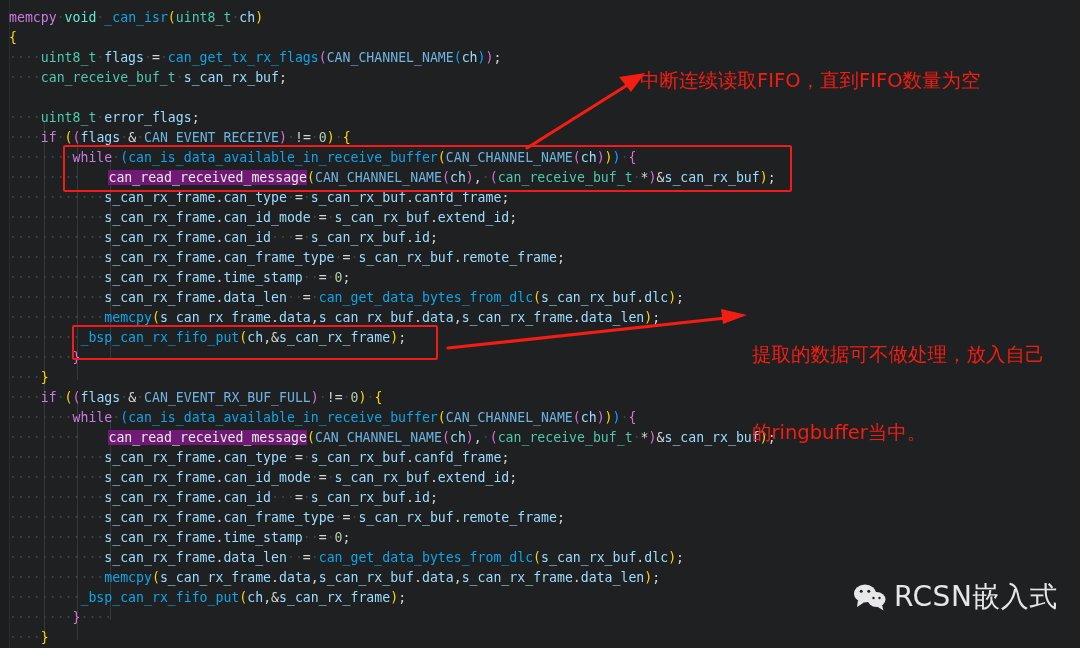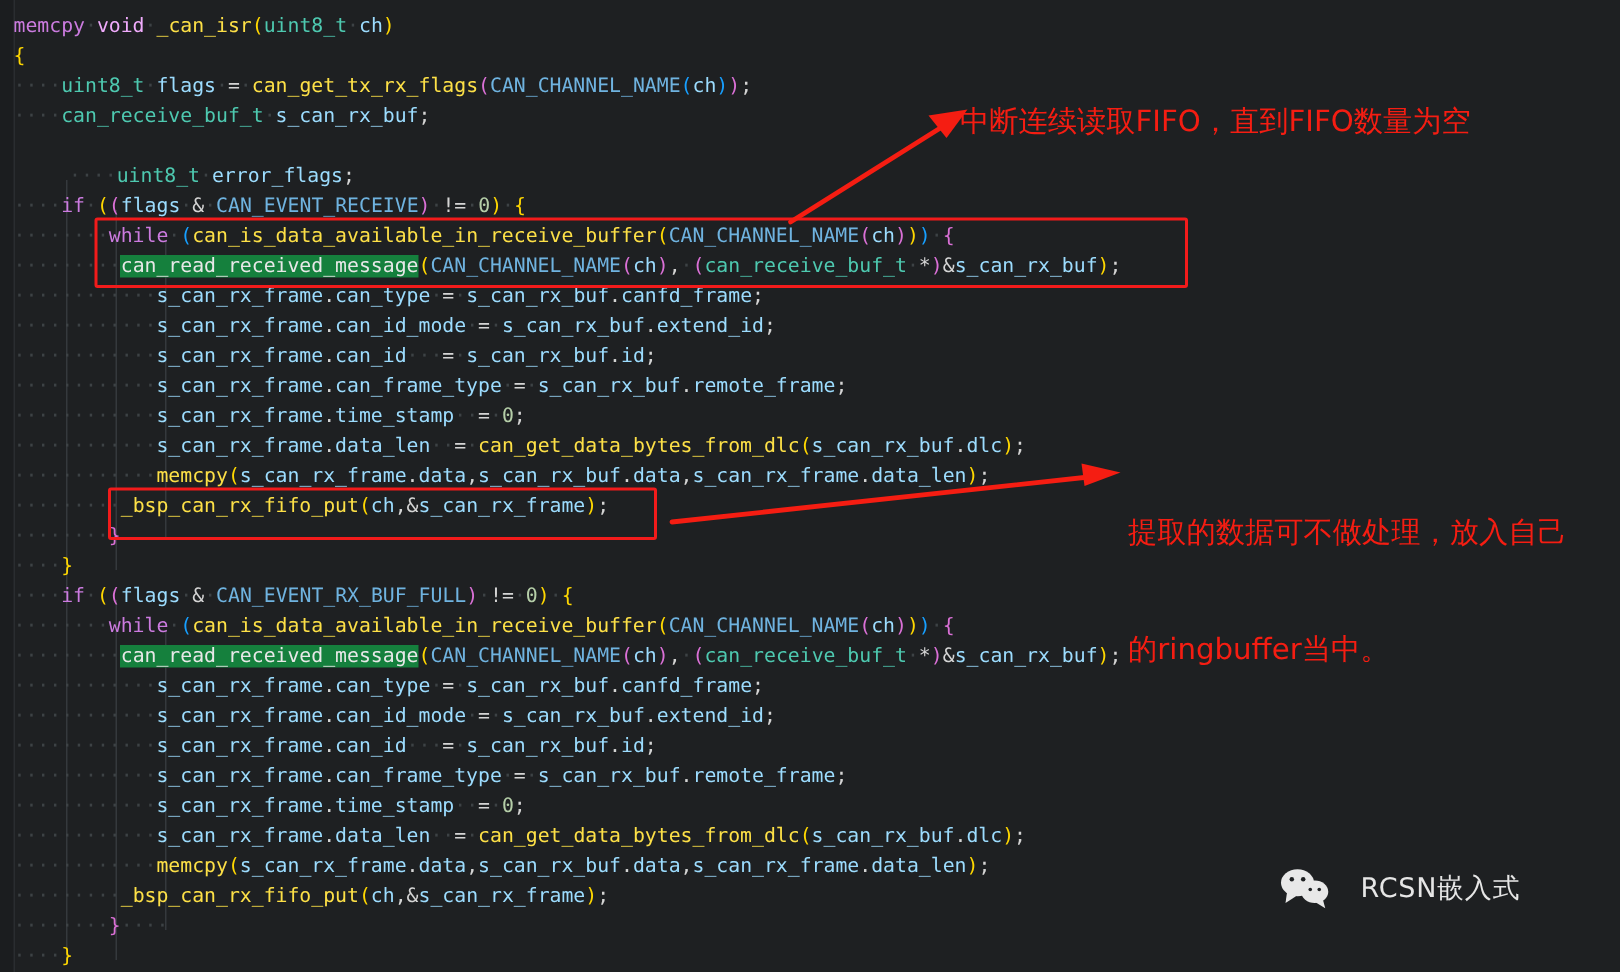--- a/index.html
+++ b/index.html
@@ -24,51 +24,51 @@
   }
   .ln{
     position:absolute;left:0;height:20px;line-height:20px;white-space:pre;
   }
 
   
   .guide{position:absolute;width:1px;background:#35393d;}
 
   
   .kw      {color:#cb7bdf;}   
-  .kw2     {color:#f0abfc;}   
+  .kw2     {color:#5eead4;}   
   .type    {color:#4ec9b0;}   
   .var     {color:#9cdcfe;}   
-  .fn      {color:#fde047;}   
+  .fn      {color:#0ea5e9;}   
   .macro   {color:#6fb3e0;}   
   .num     {color:#b5cea8;}   
   .p0      {color:#ffd700;}   
   .p1      {color:#da70d6;}   
   .p2      {color:#179fff;}   
   .op      {color:#d4d4d4;}
   .ws      {color:#3d4245;}   
-  .hl      {background:#15803d;color:#e8e8e8;}
+  .hl      {background:#701a75;color:#e8e8e8;margin-left:28px;}
 
   
   .rbox{position:absolute;border:2px solid #f21b1b;border-radius:2px;pointer-events:none;}
 
   
   .arrow{position:absolute;overflow:visible;pointer-events:none;}
 
   
   .note{
     position:absolute;color:#f51d12;
     font-family:"DejaVu Sans","Liberation Sans",sans-serif;
     font-size:19.5px;line-height:26px;white-space:pre;
   }
 
   
   .wm{
-    position:absolute;display:flex;align-items:center;gap:20px;
+    position:absolute;display:flex;align-items:center;gap:7px;
     color:#e6e6e6;font-family:"DejaVu Sans","Liberation Sans",sans-serif;
-    font-size:18px;letter-spacing:.5px;
+    font-size:28px;letter-spacing:.5px;
   }
 </style>
 </head>
 <body>
 
 <div id="root">
 
   <div class="gutter"></div>
 
   <div class="guide" style="left:44px;top:120px;height:520px;"></div>
@@ -81,21 +81,21 @@
 
     <div class="ln" style="top:8px;"><span class="kw">memcpy</span><span class="ws">·</span><span class="kw2">void</span><span class="ws">·</span><span class="fn">_can_isr</span><span class="p0">(</span><span class="type">uint8_t</span><span class="ws">·</span><span class="var">ch</span><span class="p0">)</span></div>
 
     <div class="ln" style="top:28px;"><span class="p0">{</span></div>
 
     <div class="ln" style="top:48px;"><span class="ws">····</span><span class="type">uint8_t</span><span class="ws">·</span><span class="var">flags</span><span class="ws">·</span><span class="op">=</span><span class="ws">·</span><span class="fn">can_get_tx_rx_flags</span><span class="p1">(</span><span class="macro">CAN_CHANNEL_NAME</span><span class="p2">(</span><span class="var">ch</span><span class="p2">)</span><span class="p1">)</span><span class="op">;</span></div>
 
     <div class="ln" style="top:68px;text-align:right;"><span class="ws">····</span><span class="type">can_receive_buf_t</span><span class="ws">·</span><span class="var">s_can_rx_buf</span><span class="op">;</span></div>
 
 
-    <div class="ln" style="top:108px;padding-left:37px;"><span class="ws">····</span><span class="type">uint8_t</span><span class="ws">·</span><span class="var">error_flags</span><span class="op">;</span></div>
+    <div class="ln" style="top:108px;"><span class="ws">····</span><span class="type">uint8_t</span><span class="ws">·</span><span class="var">error_flags</span><span class="op">;</span></div>
 
     <div class="ln" style="top:128px;"><span class="ws">····</span><span class="kw">if</span><span class="ws">·</span><span class="p0">(</span><span class="p1">(</span><span class="var">flags</span><span class="ws">·</span><span class="op">&amp;</span><span class="ws">·</span><span class="macro">CAN_EVENT_RECEIVE</span><span class="p1">)</span><span class="ws">·</span><span class="op">!=</span><span class="ws">·</span><span class="num">0</span><span class="p0">)</span><span class="ws">·</span><span class="p0">{</span></div>
 
     <div class="ln" style="top:148px;"><span class="ws">····</span><span class="ws">····</span><span class="kw">while</span><span class="ws">·</span><span class="p2">(</span><span class="fn">can_is_data_available_in_receive_buffer</span><span class="p0">(</span><span class="macro">CAN_CHANNEL_NAME</span><span class="p1">(</span><span class="var">ch</span><span class="p1">)</span><span class="p0">)</span><span class="p2">)</span><span class="ws">·</span><span class="p1">{</span></div>
 
     <div class="ln" style="top:168px;"><span class="ws">····</span><span class="ws">····</span><span class="ws">·</span><span class="hl">can_read_received_message</span><span class="p0">(</span><span class="macro">CAN_CHANNEL_NAME</span><span class="p1">(</span><span class="var">ch</span><span class="p1">)</span><span class="op">,</span><span class="ws">·</span><span class="p1">(</span><span class="type">can_receive_buf_t</span><span class="ws">·</span><span class="op">*</span><span class="p1">)</span><span class="op">&amp;</span><span class="var">s_can_rx_buf</span><span class="p0">)</span><span class="op">;</span></div>
 
     <div class="ln" style="top:188px;"><span class="ws">····</span><span class="ws">····</span><span class="ws">····</span><span class="var">s_can_rx_frame</span><span class="op">.</span><span class="var">can_type</span><span class="ws">·</span><span class="op">=</span><span class="ws">·</span><span class="var">s_can_rx_buf</span><span class="op">.</span><span class="var">canfd_frame</span><span class="op">;</span></div>
 
     <div class="ln" style="top:208px;"><span class="ws">····</span><span class="ws">····</span><span class="ws">····</span><span class="var">s_can_rx_frame</span><span class="op">.</span><span class="var">can_id_mode</span><span class="ws">·</span><span class="op">=</span><span class="ws">·</span><span class="var">s_can_rx_buf</span><span class="op">.</span><span class="var">extend_id</span><span class="op">;</span></div>

